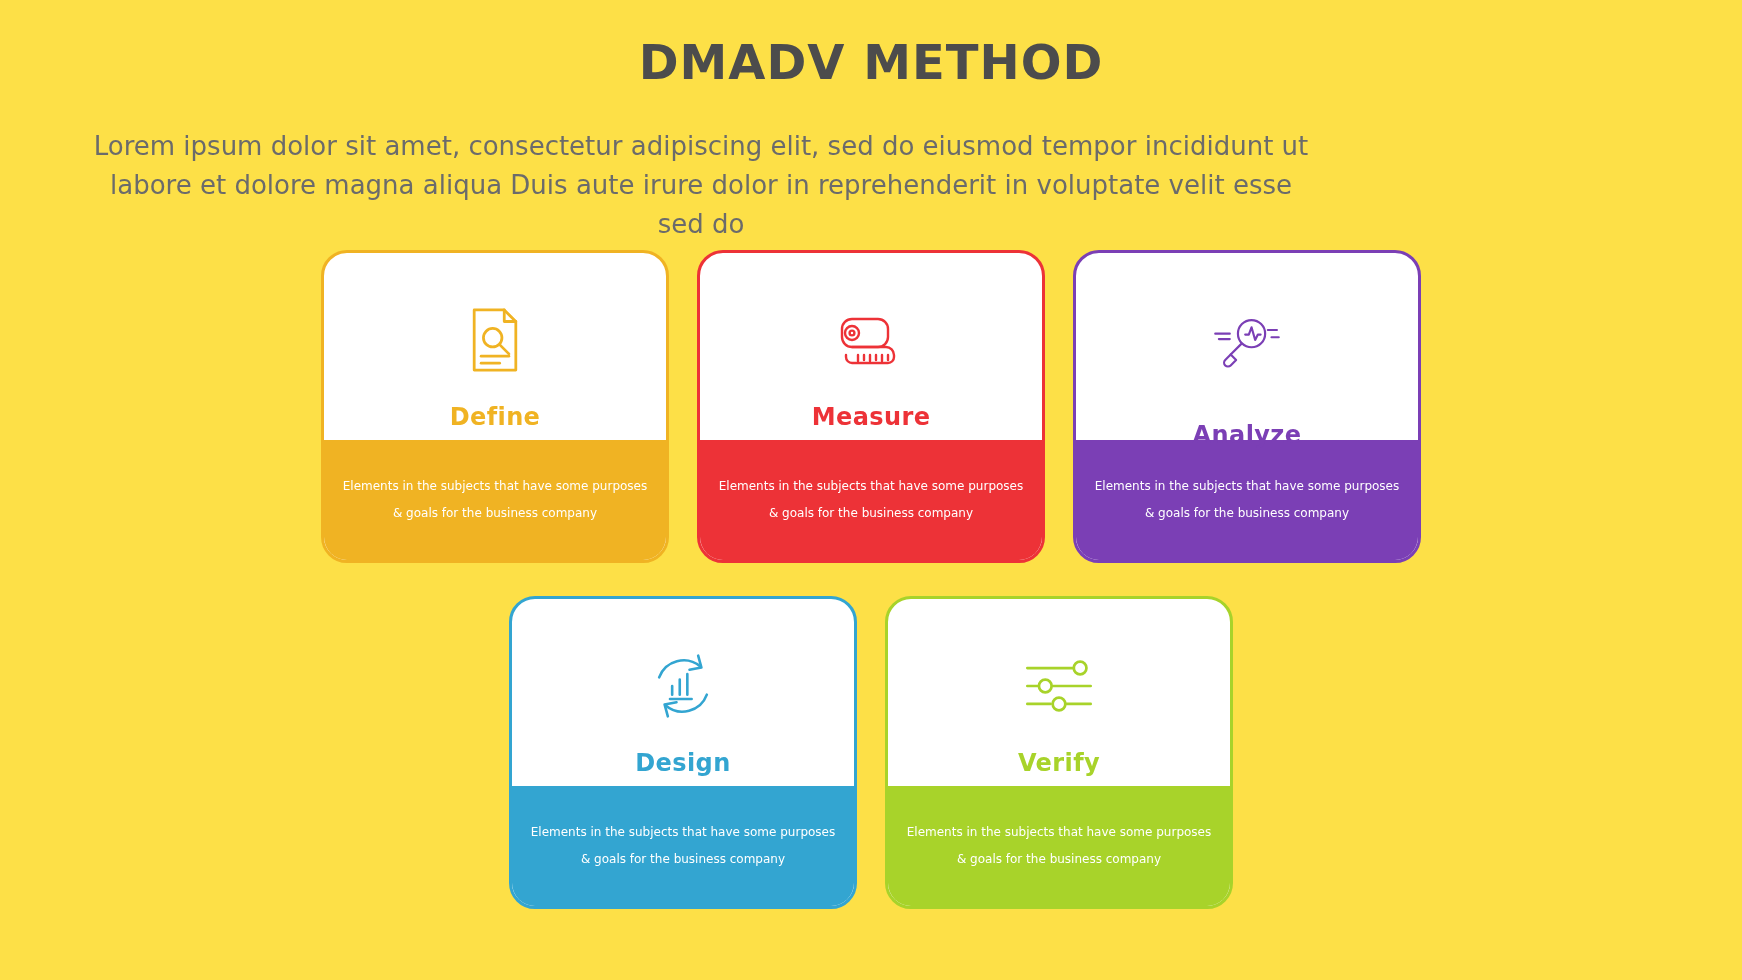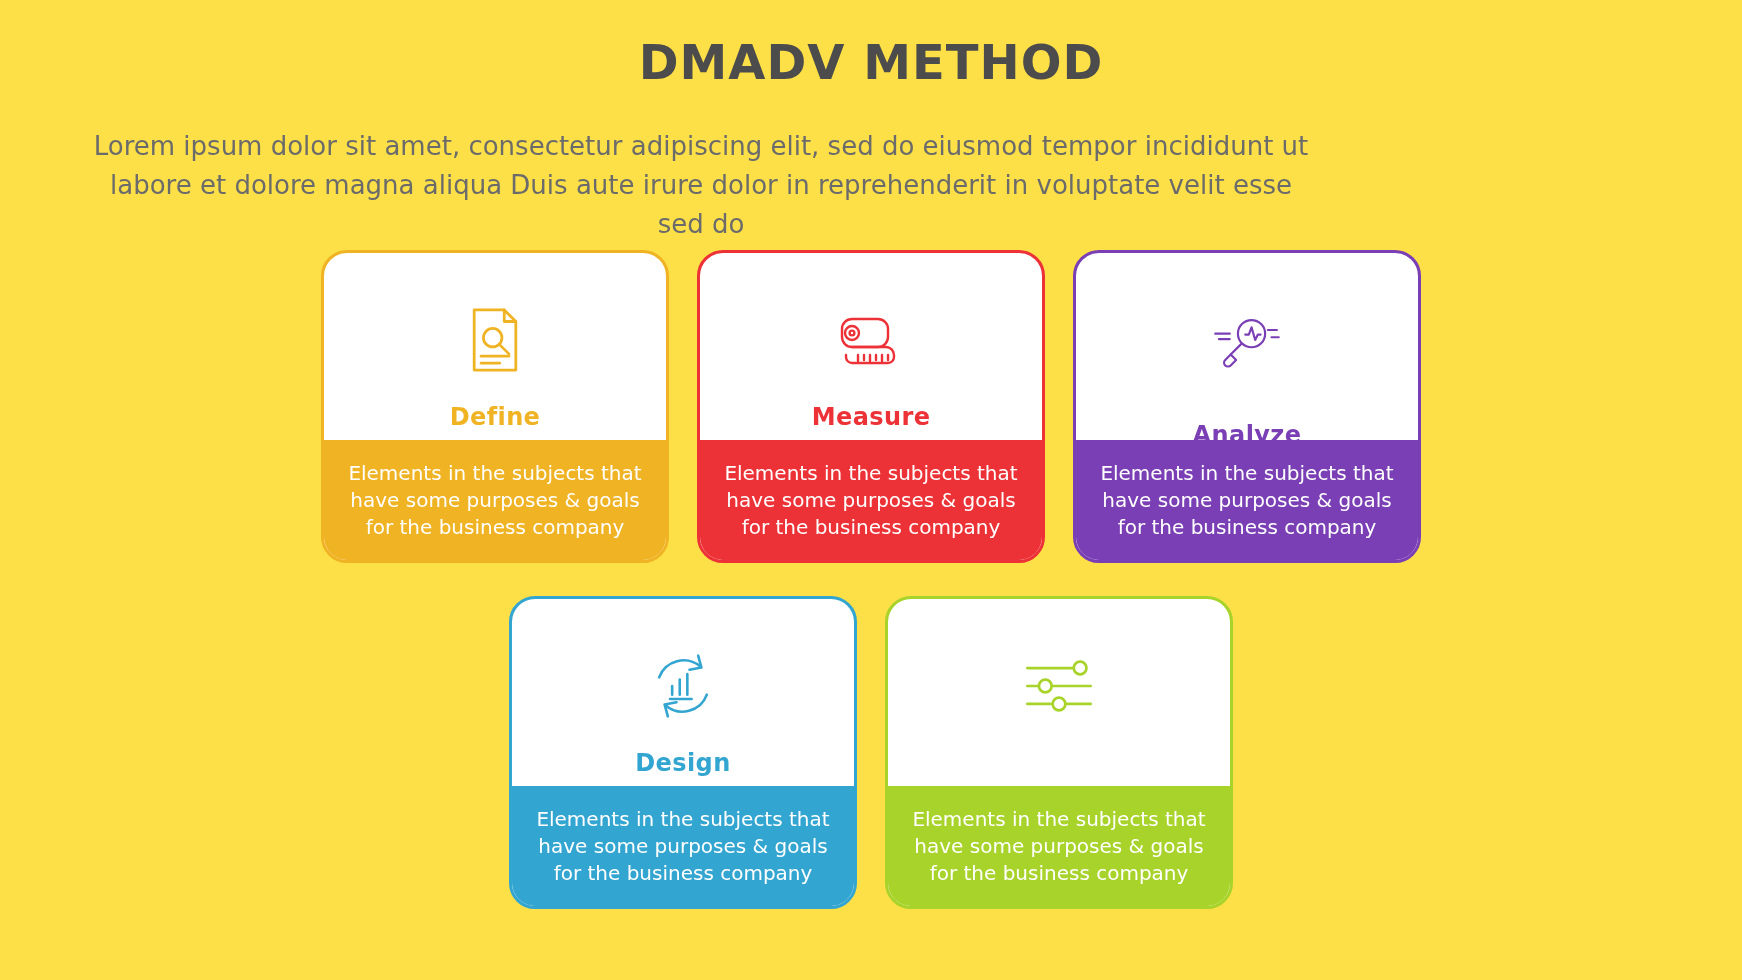--- a/index.html
+++ b/index.html
@@ -91,21 +91,21 @@
   .card-bottom {
     flex: 1;
     display: flex;
     align-items: center;
     justify-content: center;
     padding: 0 16px;
     box-sizing: border-box;
   }
   .desc {
     color: #ffffff;
-    font-size: 20px;
+    font-size: 12px;
     line-height: 27px;
     text-align: center;
     font-family: "DejaVu Sans", sans-serif;
   }
   .icon-wrap {
     width: 78px;
     height: 78px;
     display: flex;
     align-items: center;
     justify-content: center;
@@ -211,20 +211,21 @@
               <circle cx="56" cy="14" r="6"></circle>
               <path d="M6 31 h10"></path>
               <circle cx="23" cy="31" r="6"></circle>
               <path d="M30 31 h36"></path>
               <path d="M6 48 h22"></path>
               <circle cx="36" cy="48" r="6"></circle>
               <path d="M43 48 h23"></path>
             </svg>
           </div>
         </div>
+        <div class="label" style="color:#a8d32a;">Verify</div>
         <div class="card-bottom" style="background:#a8d32a;">
           <div class="desc">Elements in the subjects that have  some purposes &amp; goals for the  business company</div>
         </div>
       </div>
 
     </div>
 
   </div>
 </div>
 

